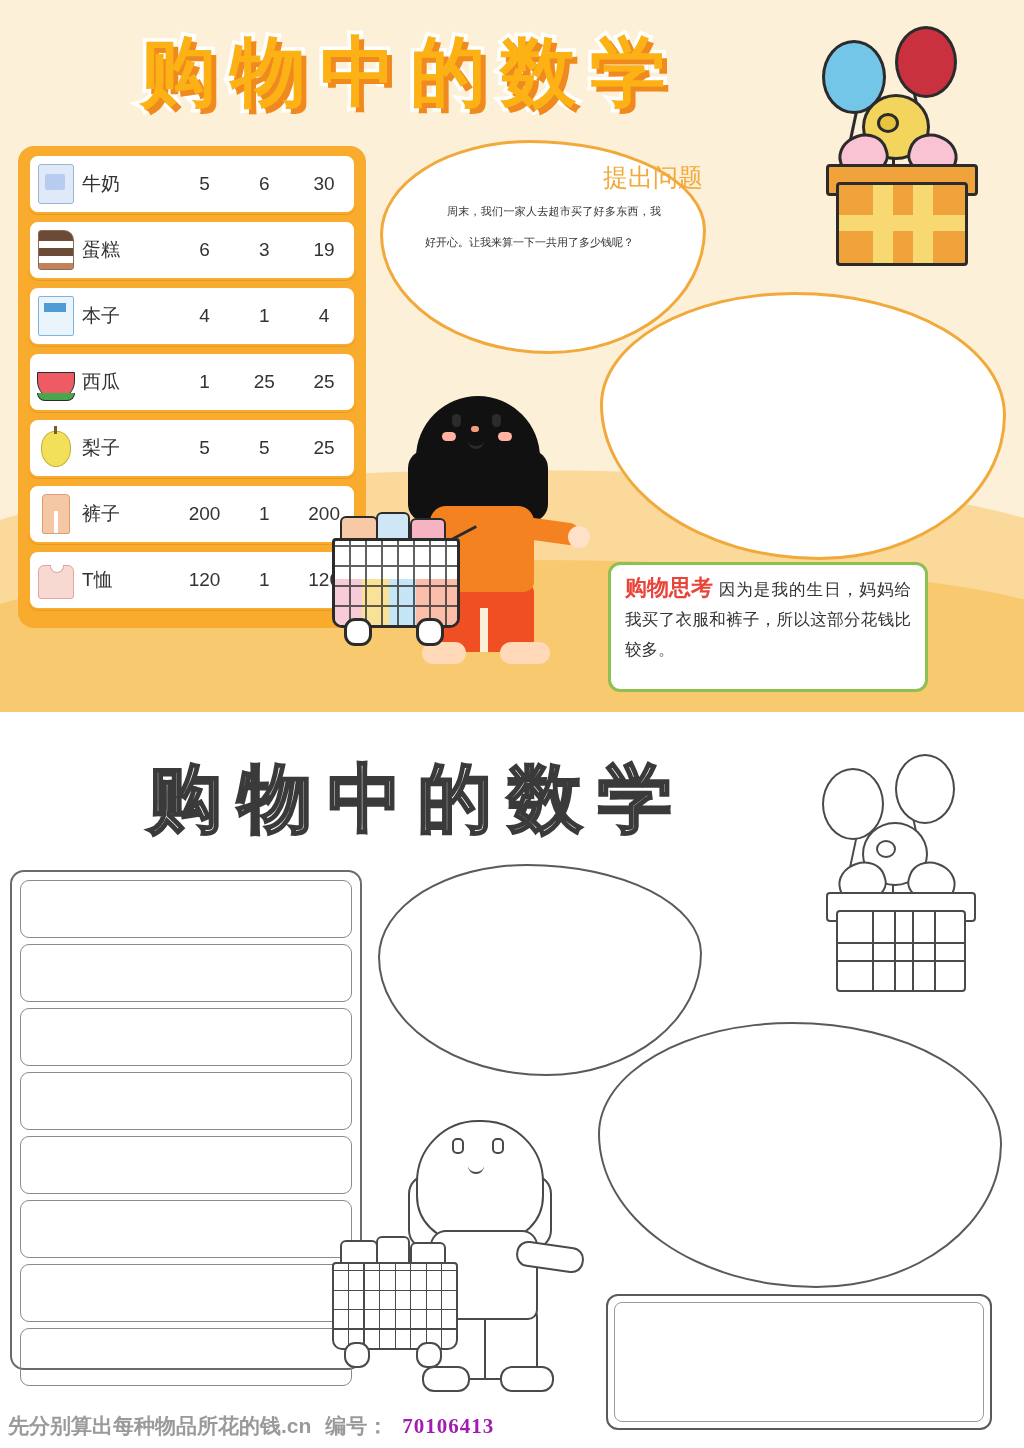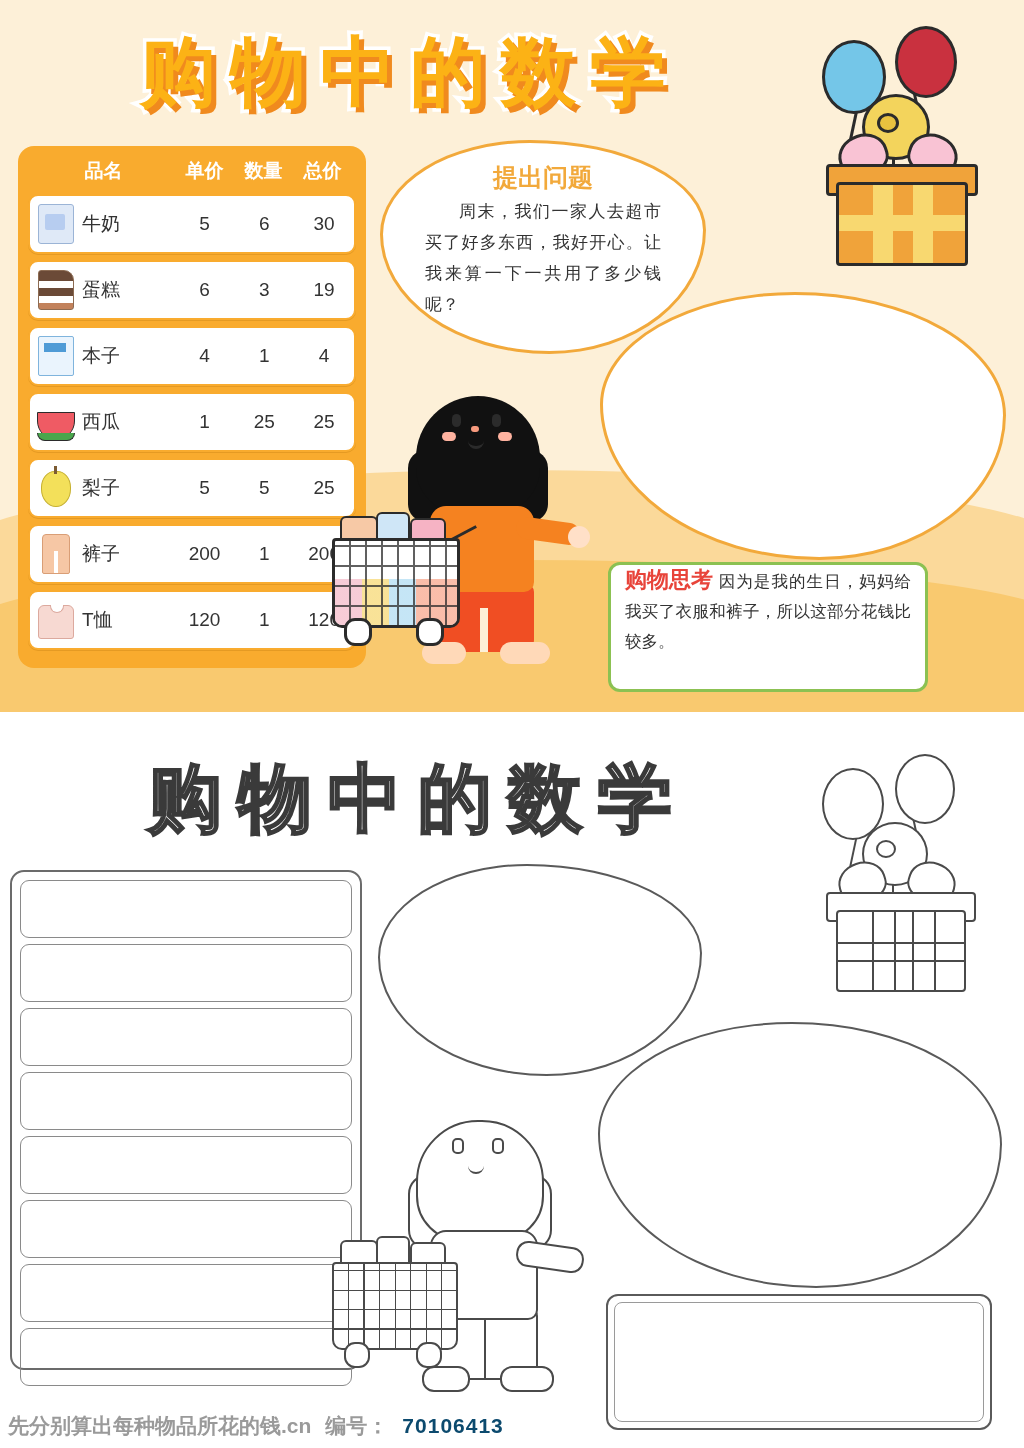--- a/index.html
+++ b/index.html
@@ -162,48 +162,48 @@
   .cloud-q {
     left: 380px; top: 140px; width: 320px; height: 208px;
     border-radius: 46% 54% 48% 52% / 44% 42% 58% 56%;
     box-shadow: inset 0 0 0 0 #fff;
   }
   .cloud-a {
     left: 600px; top: 292px; width: 400px; height: 262px;
     border-radius: 48% 52% 46% 54% / 42% 46% 54% 58%;
   }
   .cloud-title {
-    text-align: center;
+    text-align: right;
     font-size: 25px;
-    font-weight: bold;
+    font-weight: normal;
     margin-top: 18px;
   }
   .cloud-q .cloud-title { color: #f2a93b; }
   .cloud-a .cloud-title { color: #1a1a1a; margin-top: 22px; font-size: 26px;}
   .cloud-body {
-    font-size: 17px;
+    font-size: 11px;
     color: #333;
     line-height: 31px;
     padding: 6px 34px 0 34px;
     text-align: justify;
   }
   .cloud-q .cloud-body { padding: 2px 42px 0 42px; }
   .cloud-a .cloud-body { padding: 0 28px 0 30px; line-height: 30px;}
   .indent { text-indent: 2em; display: block; }
 
   
   .think-box {
     position: absolute;
     left: 608px; top: 562px;
     width: 320px; height: 130px;
     background: #ffffff;
     border: 3px solid #8cc152;
     border-radius: 12px;
     box-sizing: border-box;
-    padding: 0 14px;
+    padding: 8px 14px;
   }
   .think-title {
     color: #e8443a;
     font-weight: bold;
     font-size: 22px;
     display: inline-block;
   }
   .think-body {
     font-size: 16.5px;
     color: #333;
@@ -342,21 +342,21 @@
   .watermark {
     position: absolute;
     left: 8px; bottom: 8px;
     display: flex;
     align-items: center;
     gap: 14px;
     font-size: 21px;
     color: #9a9a9a;
     font-weight: bold;
   }
-  .wm-id { color: #0c4a6e; letter-spacing: 1px; }
+  .wm-id { color: #a21caf; letter-spacing: 1px; font-family: Liberation Serif, serif; }
 </style>
 </head>
 <body>
 
 <div class="poster">
   <div class="poster-bg-curve"></div>
   <div class="poster-bg-curve2"></div>
 
   <div class="title-wrap">
     <div class="title-text">购物中的数学</div>
@@ -373,26 +373,20 @@
     <div class="bow-r"></div>
     <div class="giftlid"></div>
     <div class="giftbox">
       <div class="vstripe" style="left:34px"></div>
       <div class="vstripe" style="left:74px"></div>
       <div class="hstripe" style="top:30px"></div>
     </div>
   </div>
 
   <div class="table-card">
-    <div class="table-head">
-      <div class="th-name">品名</div>
-      <div class="th-price">单价</div>
-      <div class="th-qty">数量</div>
-      <div class="th-total">总价</div>
-    </div>
 
     <div class="row">
       <div class="cell-icon">
           <div class="ic ic-milk"></div>
         </div>
       <div class="cell-name">牛奶</div>
       <div class="cell-num">5</div>
       <div class="cell-num">6</div>
       <div class="cell-num">30</div>
     </div>

